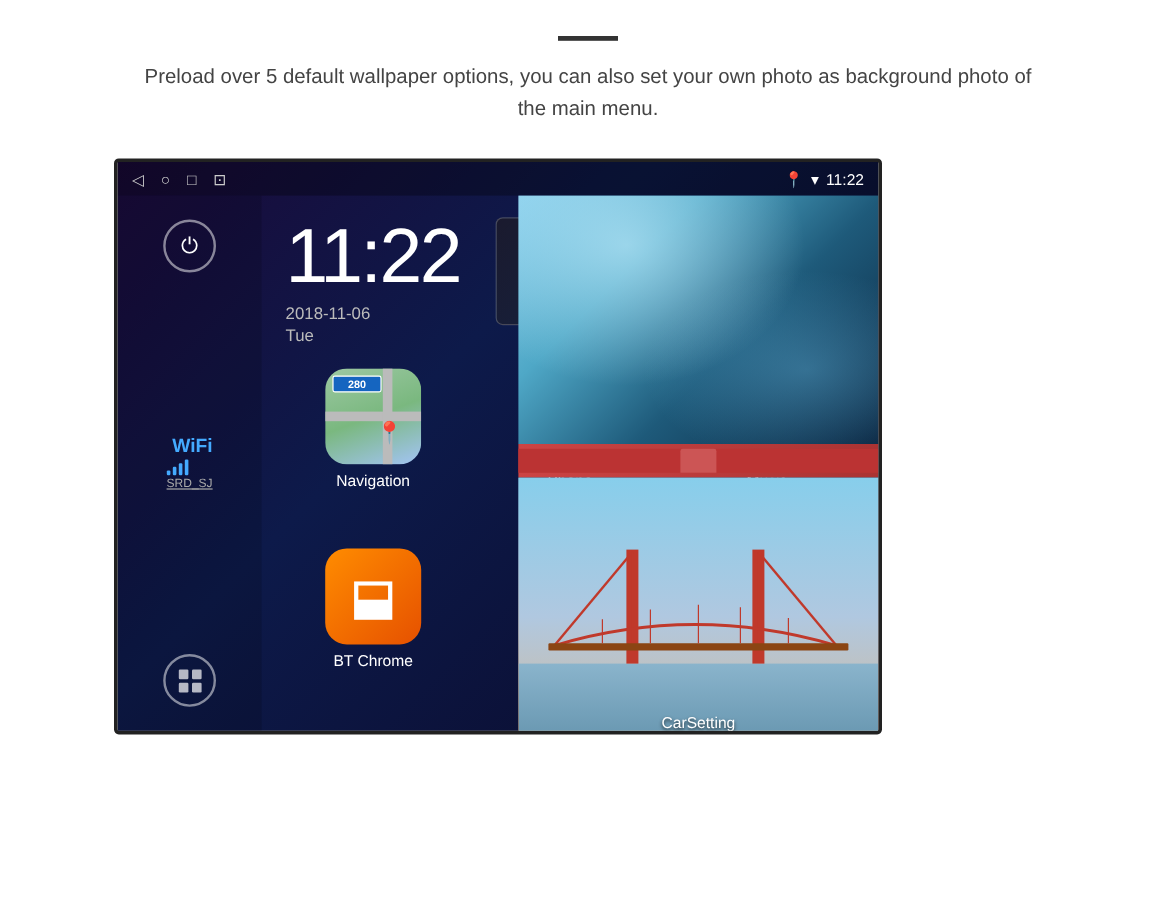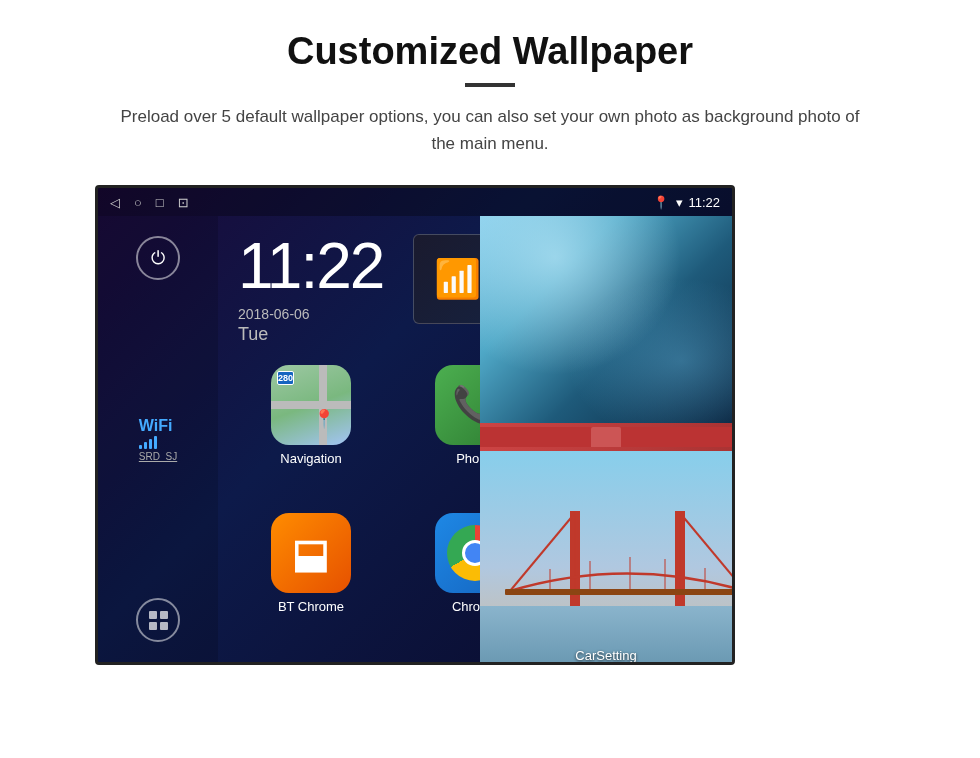--- a/index.html
+++ b/index.html
@@ -114,21 +114,21 @@
       border: 2px solid rgba(255,255,255,0.5);
       display: flex;
       align-items: center;
       justify-content: center;
       color: #fff;
       font-size: 18px;
       cursor: pointer;
     }
 
     .wifi-info {
-      text-align: left;
+      text-align: right;
       color: #fff;
     }
 
     .wifi-label {
       font-size: 16px;
       font-weight: bold;
       color: #4af;
     }
 
     .wifi-name {
@@ -185,21 +185,21 @@
       letter-spacing: -2px;
     }
 
     .clock-date {
       font-size: 14px;
       color: #bbb;
       margin-top: 8px;
     }
 
     .clock-day {
-      font-size: 18px;
+      font-size: 14px;
       color: #bbb;
       margin-top: 2px;
     }
 
     .media-widget {
       width: 90px;
       height: 90px;
       background: linear-gradient(135deg, #1a1a2e, #16213e);
       border-radius: 6px;
       border: 1px solid rgba(255,255,255,0.2);
@@ -267,21 +267,21 @@
     
     .icon-video {
       background: linear-gradient(135deg, #1a1a2e, #2a2a4a);
     }
 
     
     .wallpaper-panels {
       position: absolute;
       right: 0;
       top: 28px;
-      width: 252px;
+      width: 300px;
       height: 452px;
       display: flex;
       flex-direction: column;
     }
 
     .wallpaper-top {
       height: 220px;
       background: linear-gradient(135deg, #87ceeb 0%, #4fa8c7 30%, #1e5a7a 60%, #0a2540 100%);
       position: relative;
       overflow: hidden;
@@ -423,32 +423,31 @@
     }
 
     .maps-shield-badge {
       position: absolute;
       top: 6px;
       left: 6px;
       background: #1565c0;
       color: #fff;
       font-size: 9px;
       font-weight: bold;
-      padding: 1px 0;
+      padding: 1px 12px;
       border-radius: 2px;
       border: 1px solid #fff;
     }
   </style>
 </head>
 <body>
 
 <div class="page-container">
 
   <div class="title-section">
-    <h1 class="main-title">Customized Wallpaper</h1>
     <div class="title-divider"></div>
     <p class="subtitle">Preload over 5 default wallpaper options, you can also set your own photo as background photo of the main menu.</p>
   </div>
 
   <div class="device-frame">
     <div class="android-screen">
 
       <div class="status-bar">
         <div class="status-bar-left">
           <span class="nav-icon">◁</span>
@@ -487,21 +486,21 @@
               <div class="apps-grid-dot"></div>
             </div>
           </div>
         </div>
 
         <div class="center-area">
 
           <div class="clock-area">
             <div>
               <div class="clock-time">11:22</div>
-              <div class="clock-date">2018-06-06</div>
+              <div class="clock-date">2018-11-06</div>
               <div class="clock-day">Tue</div>
             </div>
             <div class="media-widget">
               <div style="font-size:38px; color:#4fc3f7;">
                 📶
               </div>
             </div>
             <div style="display:flex; flex-direction:column; justify-content:flex-end; padding-bottom:5px; gap:8px;">
               <span style="color:#fff; font-size:24px;">⏮</span>
               <span style="color:#fff; font-size:20px; letter-spacing:4px;">B</span>

